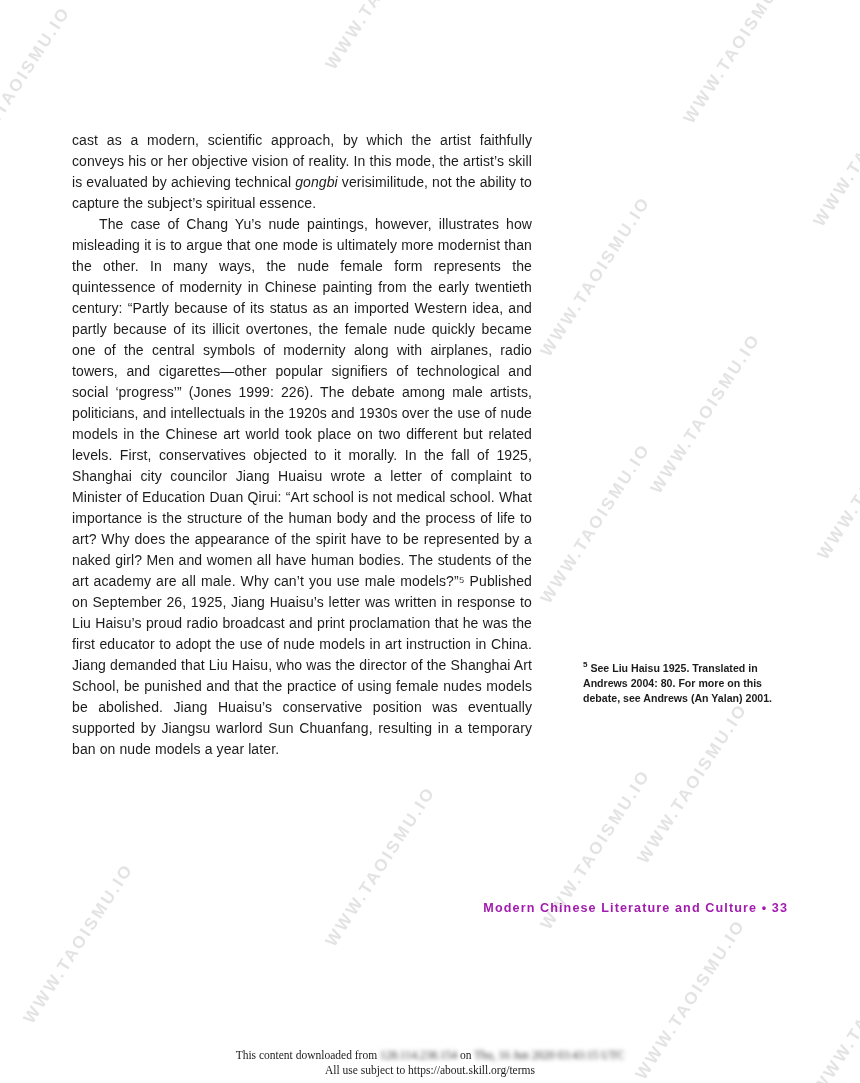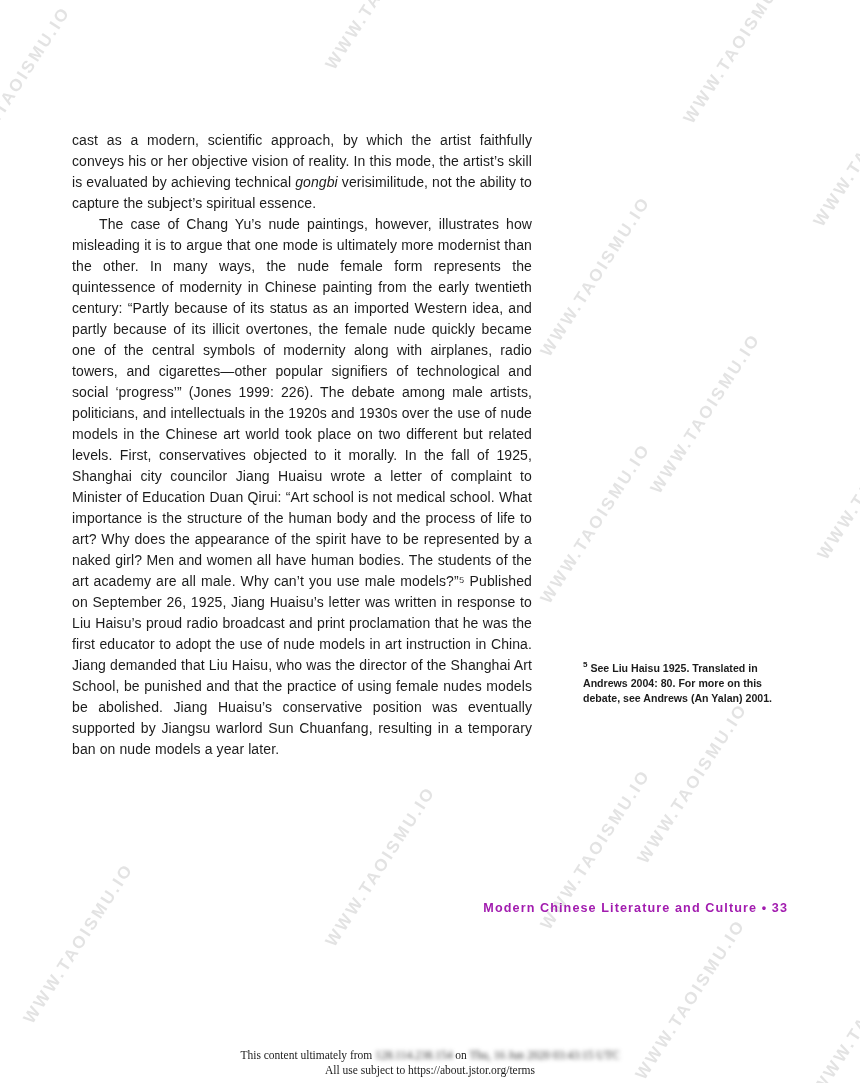--- a/index.html
+++ b/index.html
@@ -105,17 +105,17 @@
     <p class="indent">The case of Chang Yu’s nude paintings, however, illustrates how misleading it is to argue that one mode is ultimately more modernist than the other. In many ways, the nude female form represents the quintessence of modernity in Chinese painting from the early twentieth century: “Partly because of its status as an imported Western idea, and partly because of its illicit overtones, the female nude quickly became one of the central symbols of modernity along with airplanes, radio towers, and cigarettes—other popular signifiers of technological and social ‘progress’” (Jones 1999: 226). The debate among male artists, politicians, and intellectuals in the 1920s and 1930s over the use of nude models in the Chinese art world took place on two different but related levels. First, conservatives objected to it morally. In the fall of 1925, Shanghai city councilor Jiang Huaisu wrote a letter of complaint to Minister of Education Duan Qirui: “Art school is not medical school. What importance is the structure of the human body and the process of life to art? Why does the appearance of the spirit have to be represented by a naked girl? Men and women all have human bodies. The students of the art academy are all male. Why can’t you use male models?”⁵ Published on September 26, 1925, Jiang Huaisu’s letter was written in response to Liu Haisu’s proud radio broadcast and print proclamation that he was the first educator to adopt the use of nude models in art instruction in China. Jiang demanded that Liu Haisu, who was the director of the Shanghai Art School, be punished and that the practice of using female nudes models be abolished. Jiang Huaisu’s conservative position was eventually supported by Jiangsu warlord Sun Chuanfang, resulting in a temporary ban on nude models a year later.</p>
   </div>
 
   <div class="footnote">
     <sup>5</sup><span> See Liu Haisu 1925. Translated in Andrews 2004: 80. For more on this debate, see Andrews (An Yalan) 2001.</span>
   </div>
 
   <div class="run-footer">Modern Chinese Literature and Culture • 33</div>
 
   <div class="jstor">
-    <div><span>This content ultimately from </span><span class="redacted">128.114.238.154</span><span> on </span><span class="redacted">Thu, 16 Jun 2020 03:43:15 UTC</span></div>
-    <div>All use subject to https://about.jstor.org/terms</div>
+    <div><span>This content downloaded from </span><span class="redacted">128.114.238.154</span><span> on </span><span class="redacted">Thu, 16 Jun 2020 03:43:15 UTC</span></div>
+    <div>All use subject to https://about.skill.org/terms</div>
   </div>
 
 </div>
 
 </body></html>

